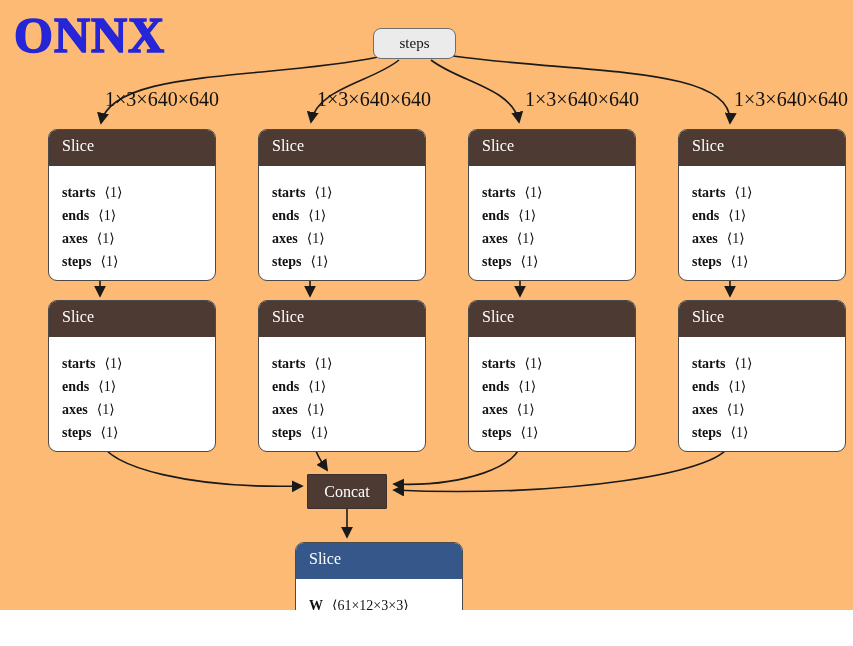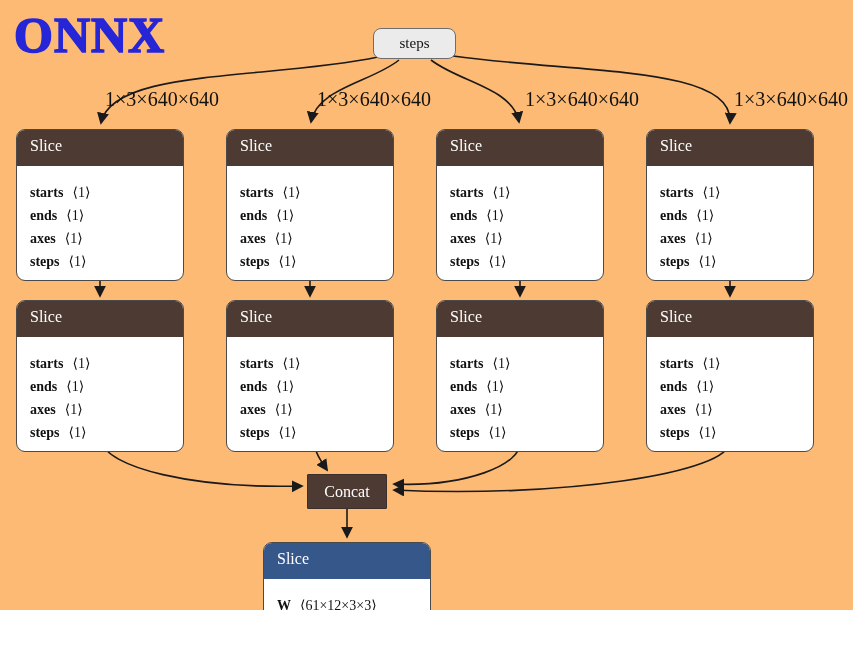--- a/index.html
+++ b/index.html
@@ -21,20 +21,21 @@
     font-size:15px;color:#111;box-sizing:border-box;
   }
   .edge-label{
     position:absolute;top:88px;transform:translateX(-50%);
     font-size:20px;color:#111;white-space:nowrap;
   }
   .node{
     position:absolute;width:168px;background:#fff;
     border:1.6px solid #4a4a4a;border-radius:9px;overflow:hidden;
     box-sizing:border-box;
+    margin-left:32px;
   }
   .node-header{
     color:#fff;font-size:16px;padding:7px 13px 8px;box-sizing:border-box;height:36px;
   }
   .slice .node-header{background:var(--slice-header,#4d3b33);}
   .conv .node-header{background:var(--conv-header,#35578a);}
   .node-body{padding:15px 0 7px;}
   .param{padding:2px 13px;font-size:14px;line-height:19px;color:#111;white-space:nowrap;}
   .pname{font-weight:700;}
   .pval{margin-left:9px;font-weight:400;}

